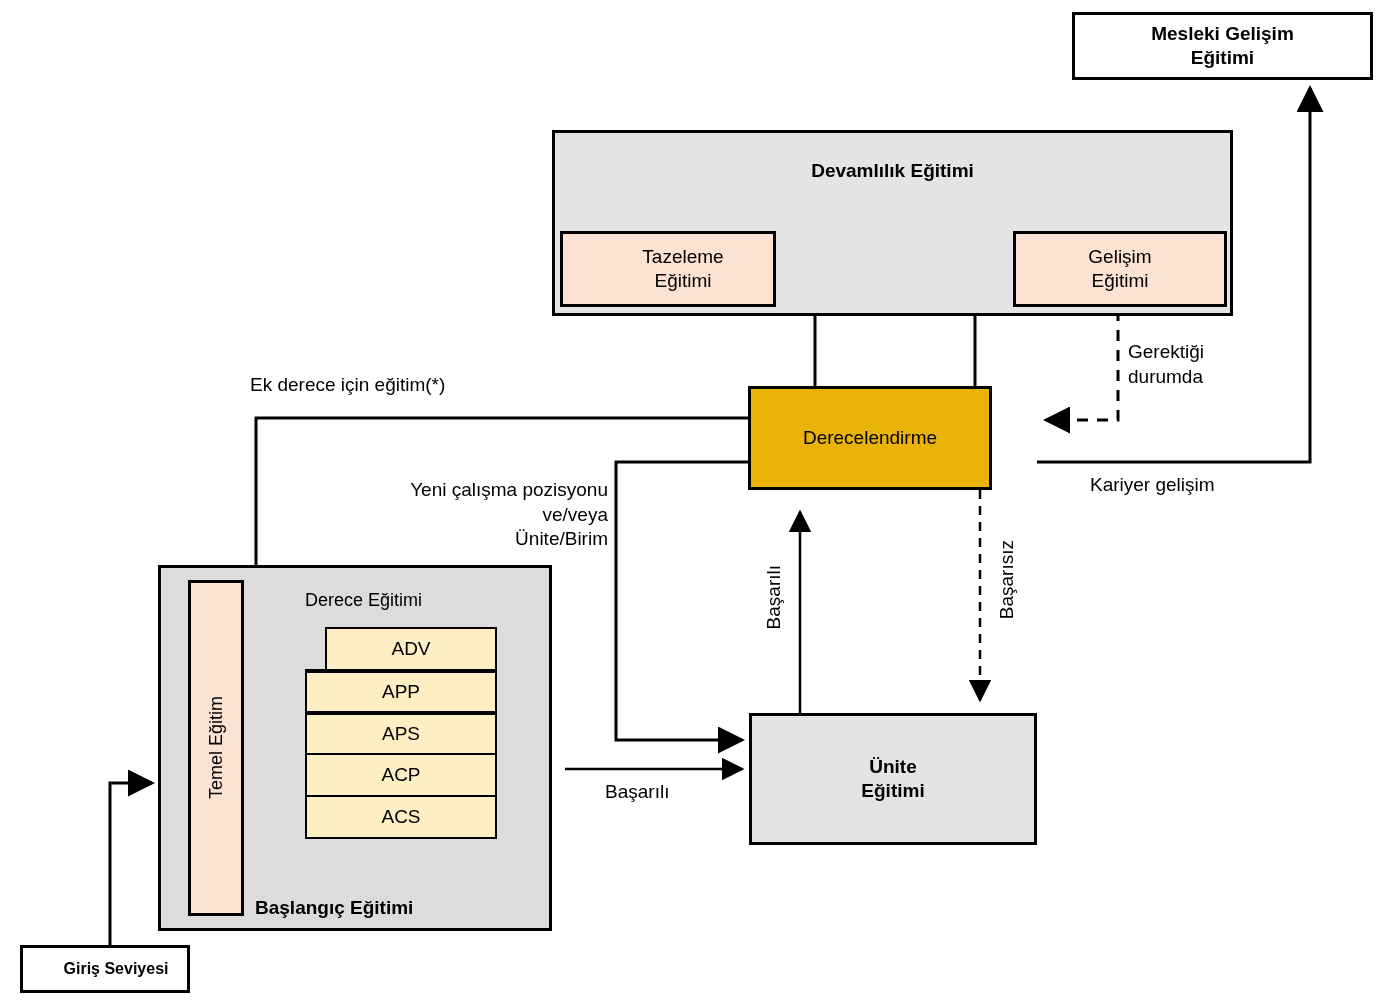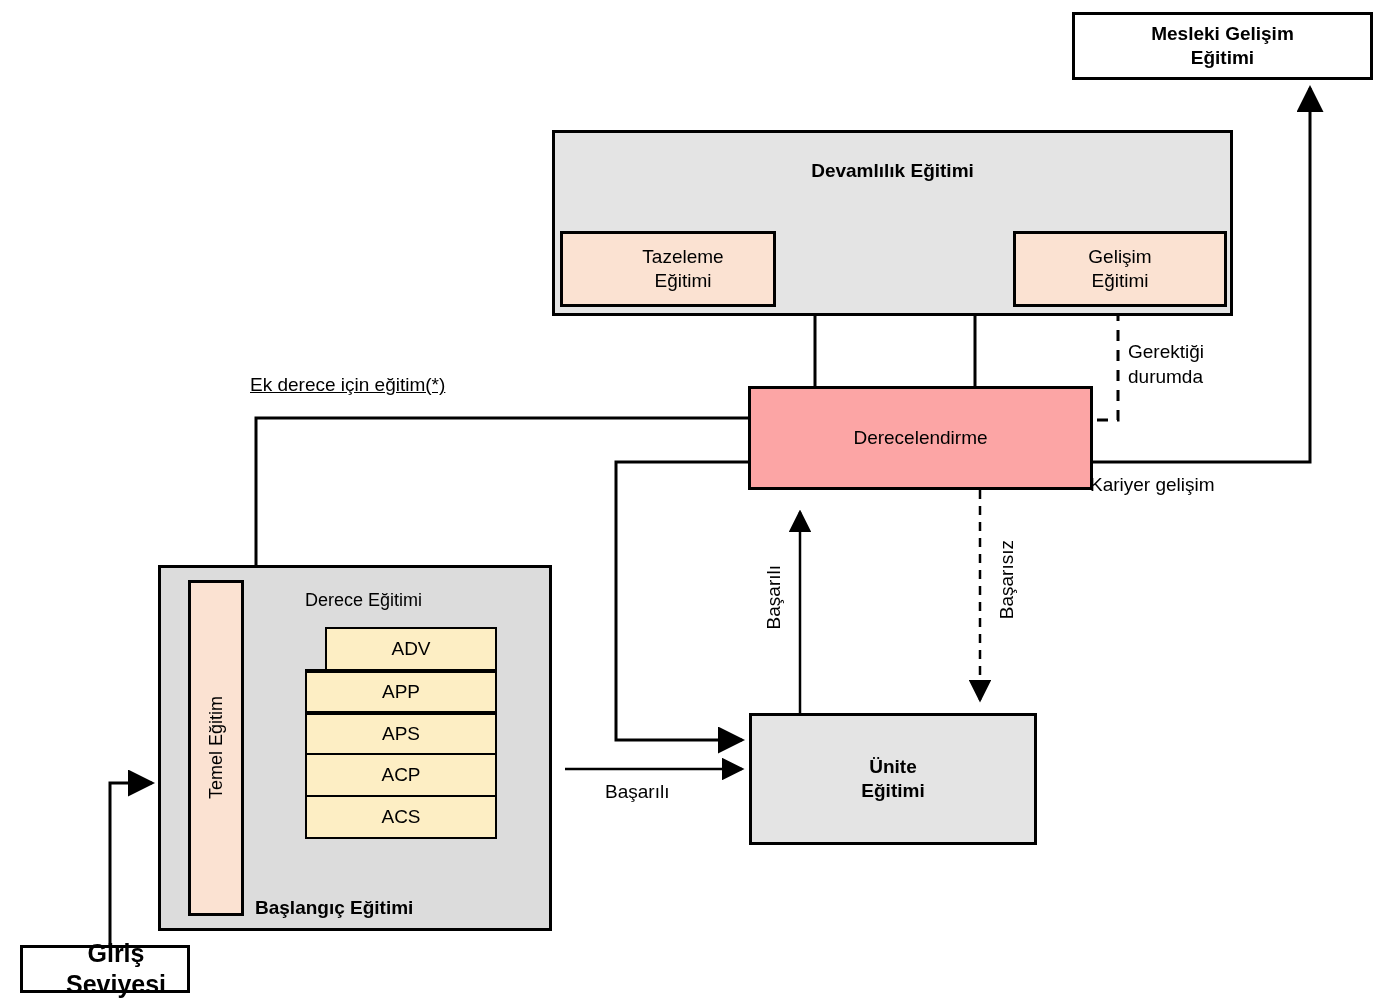--- a/index.html
+++ b/index.html
@@ -44,22 +44,22 @@
     border:3px solid #000; background:#fbe2d2;
     font-size:19px;
     padding-left:30px;
   }
   #donusum{
     left:1013px; top:231px; width:214px; height:76px;
     border:3px solid #000; background:#fbe2d2;
     font-size:19px;
   }
   #derecelendirme{
-    left:748px; top:386px; width:345px; height:104px;
-    border:3px solid #000; background:#fca5a5;
+    left:748px; top:386px; width:244px; height:104px;
+    border:3px solid #000; background:#eab308;
     font-size:19px;
     align-items:center;
   }
   #unite-egitimi{
     left:749px; top:713px; width:288px; height:132px;
     border:3px solid #000; background:#e4e4e4;
     font-size:19px; font-weight:bold;
   }
   #baslangic-group{
     left:158px; top:565px; width:394px; height:366px;
@@ -93,25 +93,25 @@
     background:#fdeec4;
     display:flex; align-items:center; justify-content:center;
     font-size:19px;
     margin-top:-2px;
   }
   .grade:first-child{margin-top:0;margin-left:20px;}
   .grade.thick-top{border-top:4px solid #000;}
   #giris-seviyesi{
     left:20px; top:945px; width:170px; height:48px;
     border:3px solid #000; background:#fff;
-    font-size:25px; font-weight:bold;padding-left:22px;
+    font-size:16px; font-weight:bold;padding-left:22px;
   }
   
   .lbl{position:absolute; font-size:19px; white-space:pre; line-height:1.3;}
-  #lbl-ek-derece{left:250px; top:373px;text-decoration:underline;}
+  #lbl-ek-derece{left:250px; top:373px;}
   #lbl-yeni-calisma{left:380px; top:478px; width:228px; text-align:right;}
   #lbl-gerektigi{left:1128px; top:340px;}
   #lbl-kariyer{left:1090px; top:473px;}
   #lbl-basarili-up{left:762px; top:565px;}
   #lbl-basarili-up span,
   #lbl-basarisiz span{
     display:inline-block;
     writing-mode:vertical-rl;
     transform:rotate(180deg);
     white-space:nowrap;
@@ -221,20 +221,23 @@
       <div class="grade">
         <span>ACS</span>
       </div>
     </div>
 
   <div class="box" id="giris-seviyesi">
     <span>Giriş Seviyesi</span>
   </div>
 
   <div class="lbl" id="lbl-ek-derece">Ek derece için eğitim(*)</div>
+  <div class="lbl" id="lbl-yeni-calisma">Yeni çalışma pozisyonu
+ve/veya
+Ünite/Birim</div>
   <div class="lbl" id="lbl-gerektigi">Gerektiği
 durumda</div>
   <div class="lbl" id="lbl-kariyer">Kariyer gelişim</div>
   <div class="lbl" id="lbl-basarili-up"><span>Başarılı</span></div>
   <div class="lbl" id="lbl-basarisiz"><span>Başarısız</span></div>
   <div class="lbl" id="lbl-basarili-flat">Başarılı</div>
 
 </div>
 
 </body></html>

